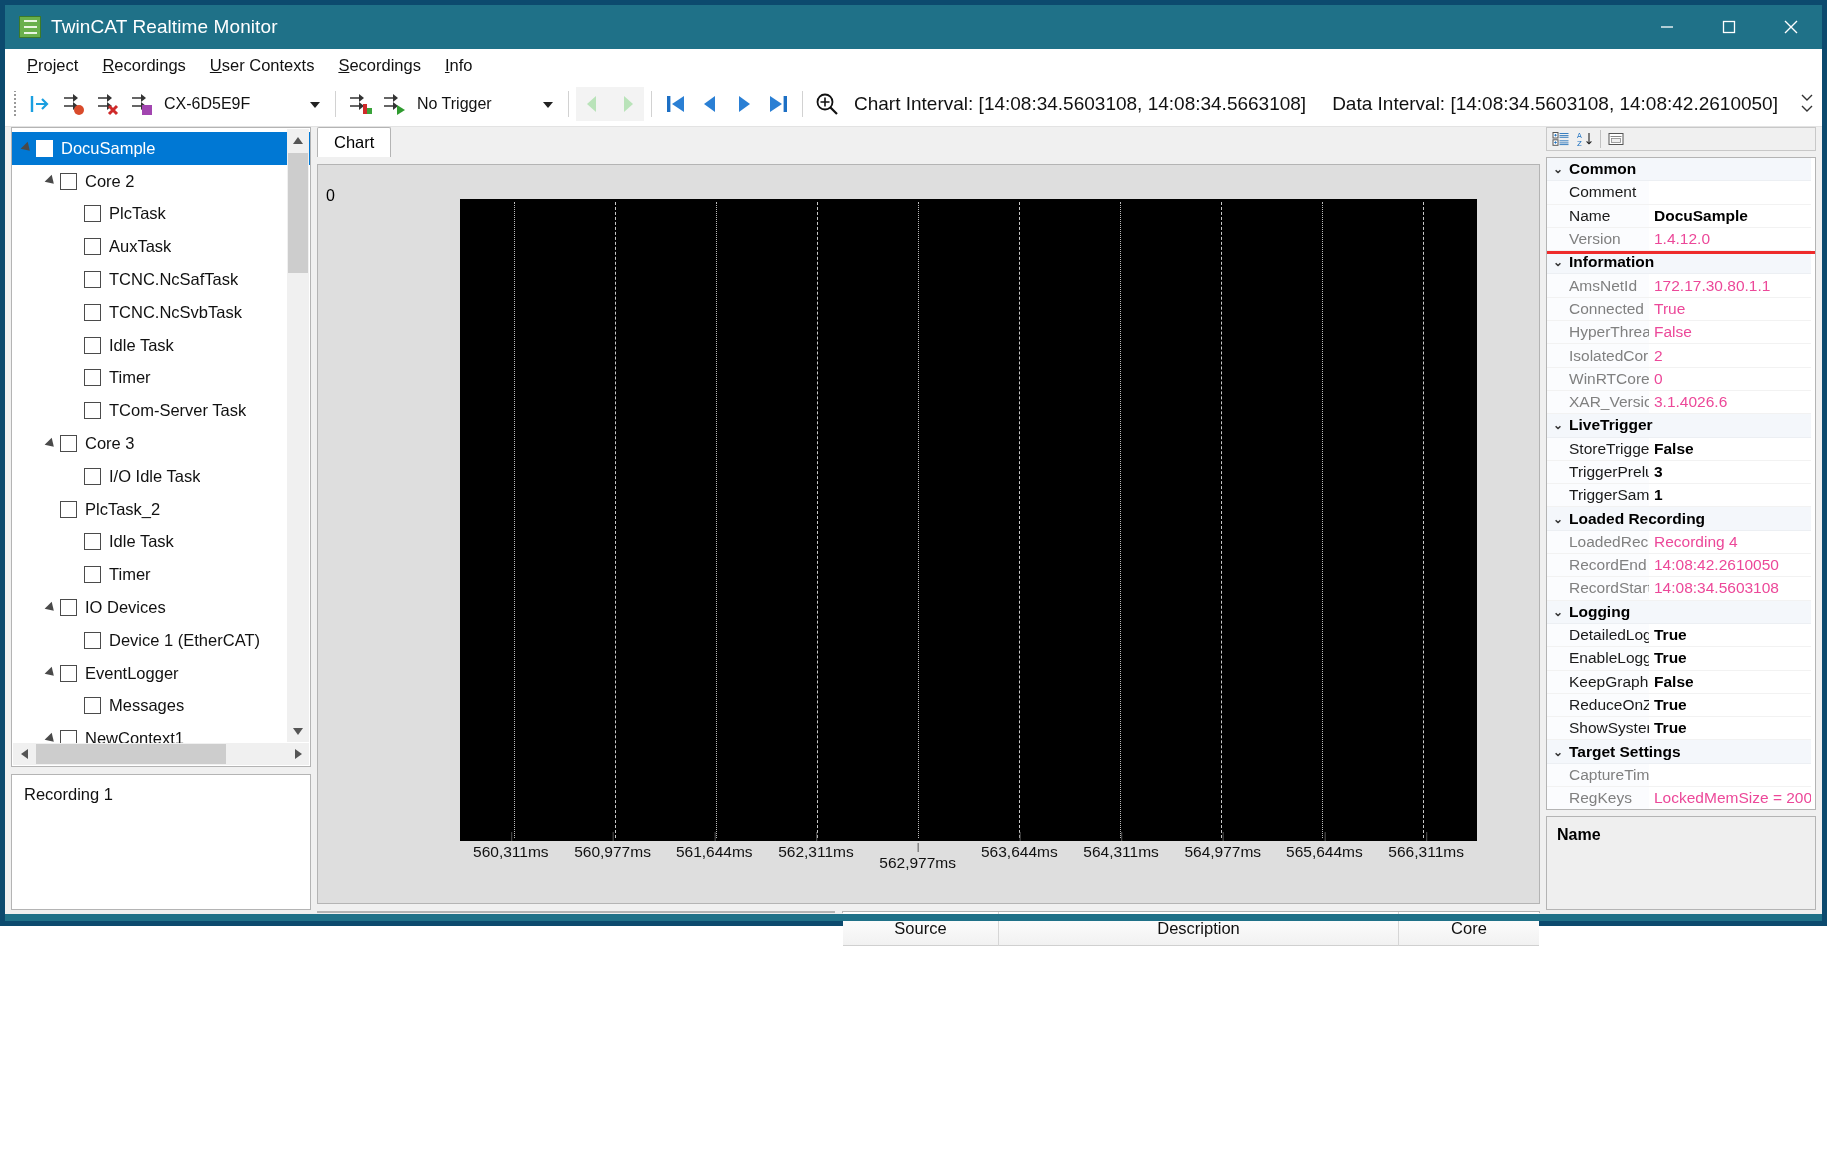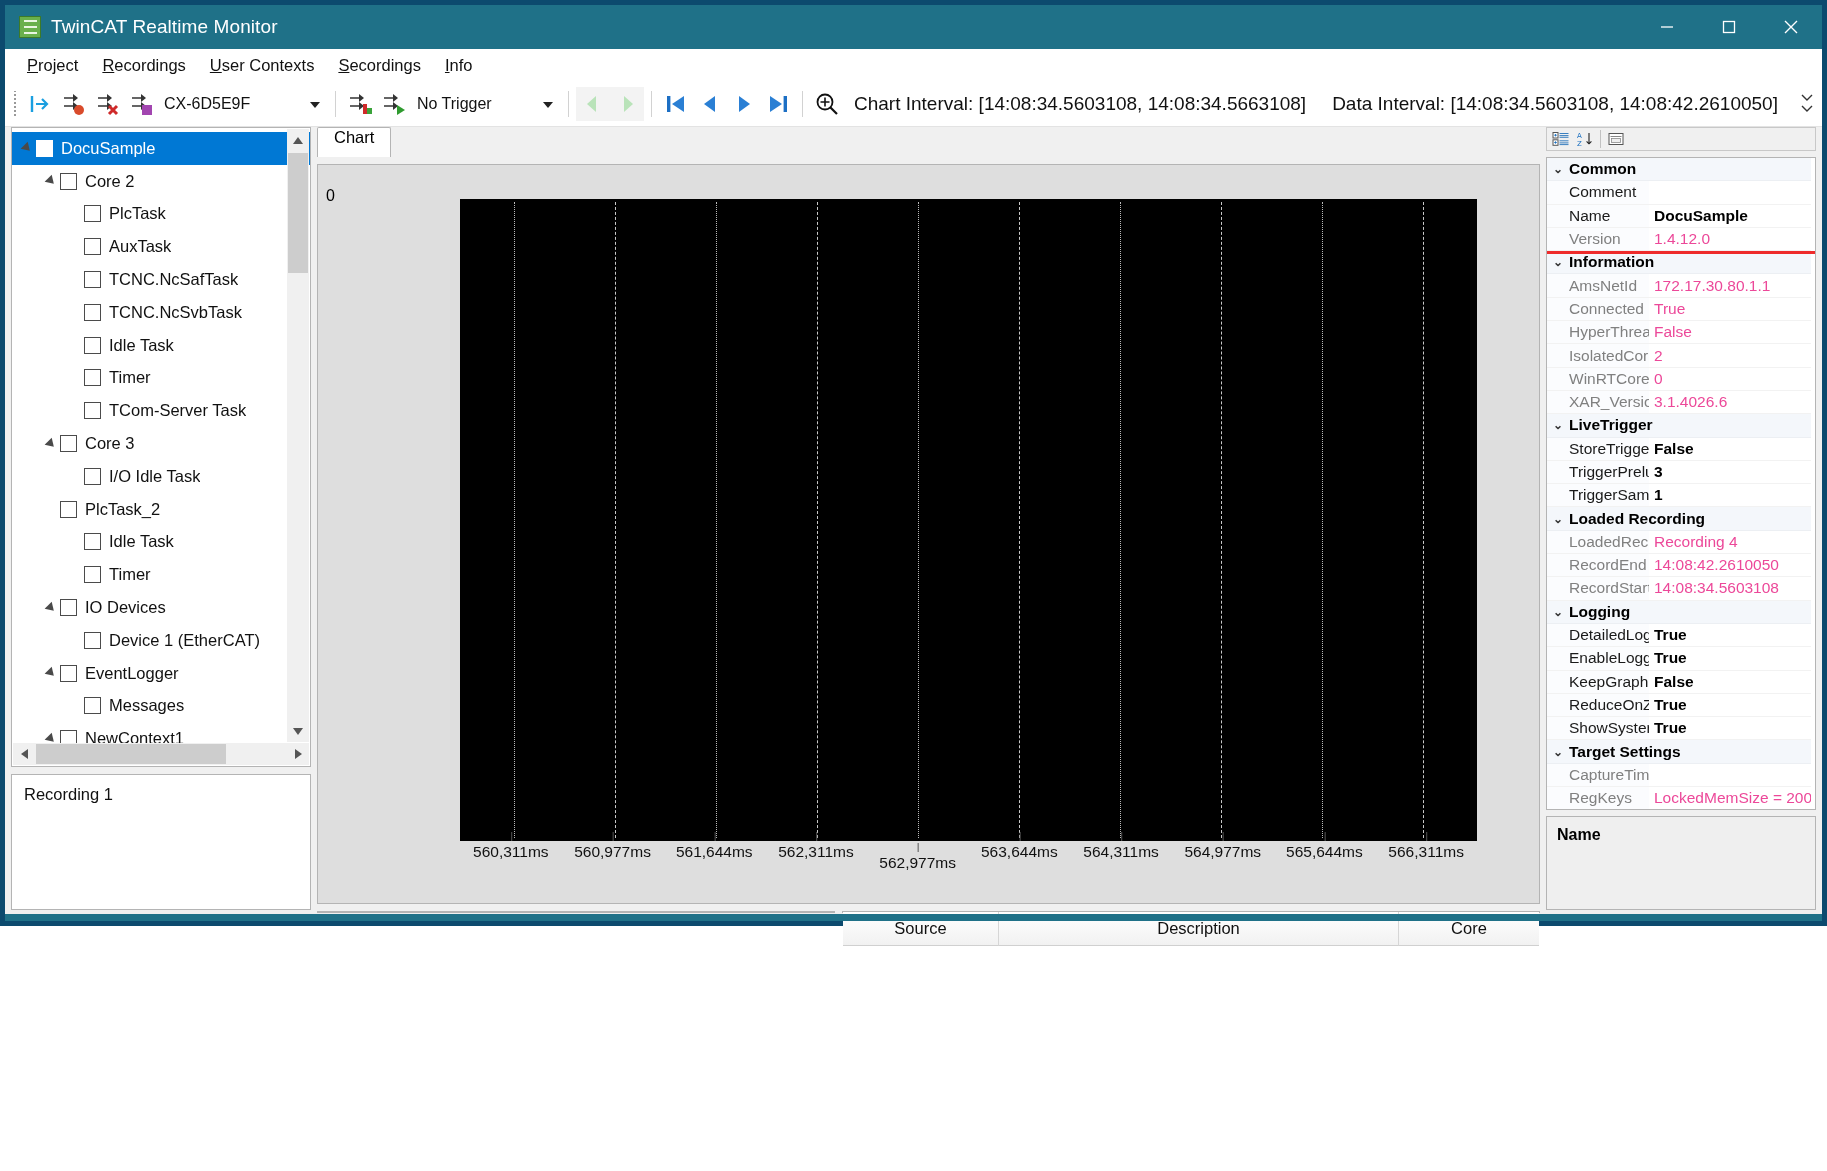--- a/index.html
+++ b/index.html
@@ -160,21 +160,21 @@
     background: #f0f0f0; display: flex; align-items: center; justify-content: space-between;
   }
   .hthumb { position: absolute; left: 23px; width: 190px; top: 1px; bottom: 1px; background: #cdcdcd; }
 
   .recpanel { flex: 1 1 auto; padding: 10px 12px; font-size: 16.5px; color: #111; }
 
   
   .centercol { flex: 1 1 auto; display: flex; flex-direction: column; min-width: 0; gap: 7px; }
   .tabstrip { height: 30px; flex: 0 0 30px; display: flex; align-items: flex-end; }
   .tab {
-    height: 30px; padding: 0 16px; display: flex; align-items: flex-start;
+    height: 30px; padding: 0 16px; display: flex; align-items: center;
     font-size: 16.5px; background: #fff;
     border: 1px solid #b4b4b4; border-bottom: none;
     border-radius: 2px 2px 0 0;
   }
   .chartpanel {
     flex: 0 0 auto; height: 740px;
     background: #dedede; border: 1px solid #b4b4b4;
     position: relative; overflow: hidden;
   }
   .chart-ylabel {

